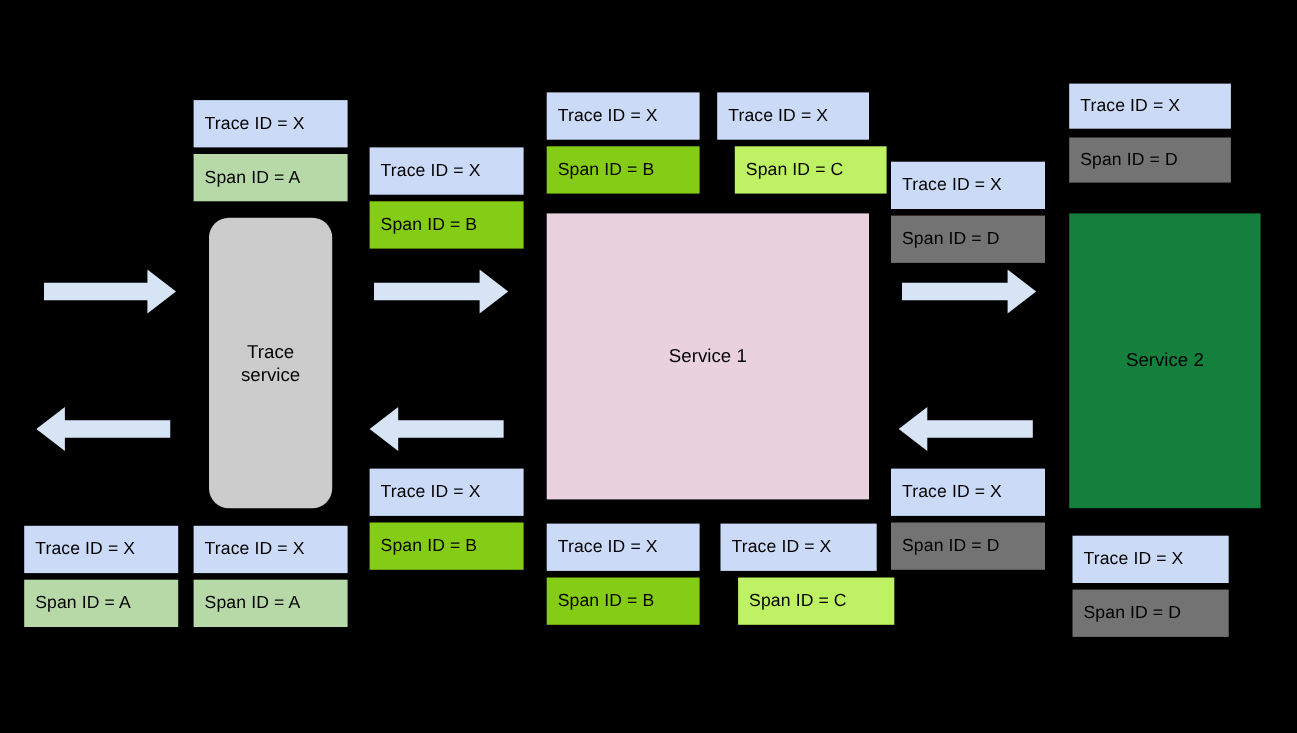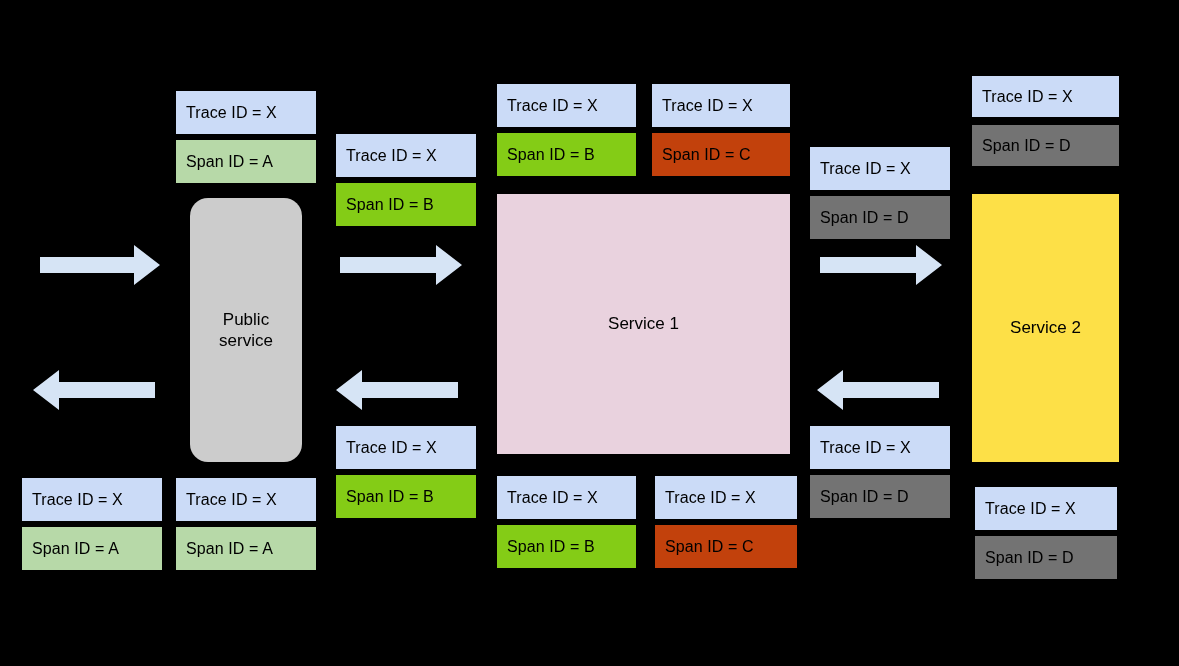--- a/index.html
+++ b/index.html
@@ -42,21 +42,21 @@
     justify-content: flex-start;
     padding-left: 10px;
     color: #000000;
     font-size: 16px;
     letter-spacing: 0.1px;
     white-space: nowrap;
   }
   .tag.trace  { background: #cbdbf7; }
   .tag.green  { background: #b7d9a8; }
   .tag.yellow { background: #84cc16; }
-  .tag.red    { background: #c2410c; }
+  .tag.red    { background: #bef264; margin-left: 16px; }
   .tag.purple { background: #737373; }
   .arrow {
     position: absolute;
   }
   .arrow svg { display: block; }
 </style>
 </head>
 <body>
 
 <div id="canvas">
@@ -86,24 +86,24 @@
           <polygon points="0,12 96,12 96,0 122,20 96,40 96,28 0,28" fill="#d6e4f5"></polygon>
         </svg>
       </div>
       <div class="arrow" style="left: 817px; top: 370px; width: 122px; height: 40px;">
         <svg width="122" height="40" viewBox="0 0 122 40">
           <polygon points="122,12 26,12 26,0 0,20 26,40 26,28 122,28" fill="#d6e4f5"></polygon>
         </svg>
       </div>
     </div>
   <div id="nodes-layer">
-      <div class="node public" style="left: 190px; top: 198px; width: 112px; height: 264px; background: rgb(204, 204, 204);"><span>Public
+      <div class="node public" style="left: 190px; top: 198px; width: 112px; height: 264px; background: rgb(204, 204, 204);"><span>Trace
 service</span></div>
       <div class="node service" style="left: 497px; top: 194px; width: 293px; height: 260px; background: rgb(233, 210, 222);"><span>Service 1</span></div>
-      <div class="node service" style="left: 972px; top: 194px; width: 147px; height: 268px; background: #fde047;"><span>Service 2</span></div>
+      <div class="node service" style="left: 972px; top: 194px; width: 174px; height: 268px; background: #15803d;"><span>Service 2</span></div>
     </div>
   <div id="tags-layer">
       <div class="tag trace" style="left: 176px; top: 91px; width: 140px; height: 43px;">Trace ID = X</div>
       <div class="tag green" style="left: 176px; top: 140px; width: 140px; height: 43px;">Span ID = A</div>
       <div class="tag trace" style="left: 336px; top: 134px; width: 140px; height: 43px;">Trace ID = X</div>
       <div class="tag yellow" style="left: 336px; top: 183px; width: 140px; height: 43px;">Span ID = B</div>
       <div class="tag trace" style="left: 497px; top: 84px; width: 139px; height: 43px;">Trace ID = X</div>
       <div class="tag yellow" style="left: 497px; top: 133px; width: 139px; height: 43px;">Span ID = B</div>
       <div class="tag trace" style="left: 652px; top: 84px; width: 138px; height: 43px;">Trace ID = X</div>
       <div class="tag red" style="left: 652px; top: 133px; width: 138px; height: 43px;">Span ID = C</div>

